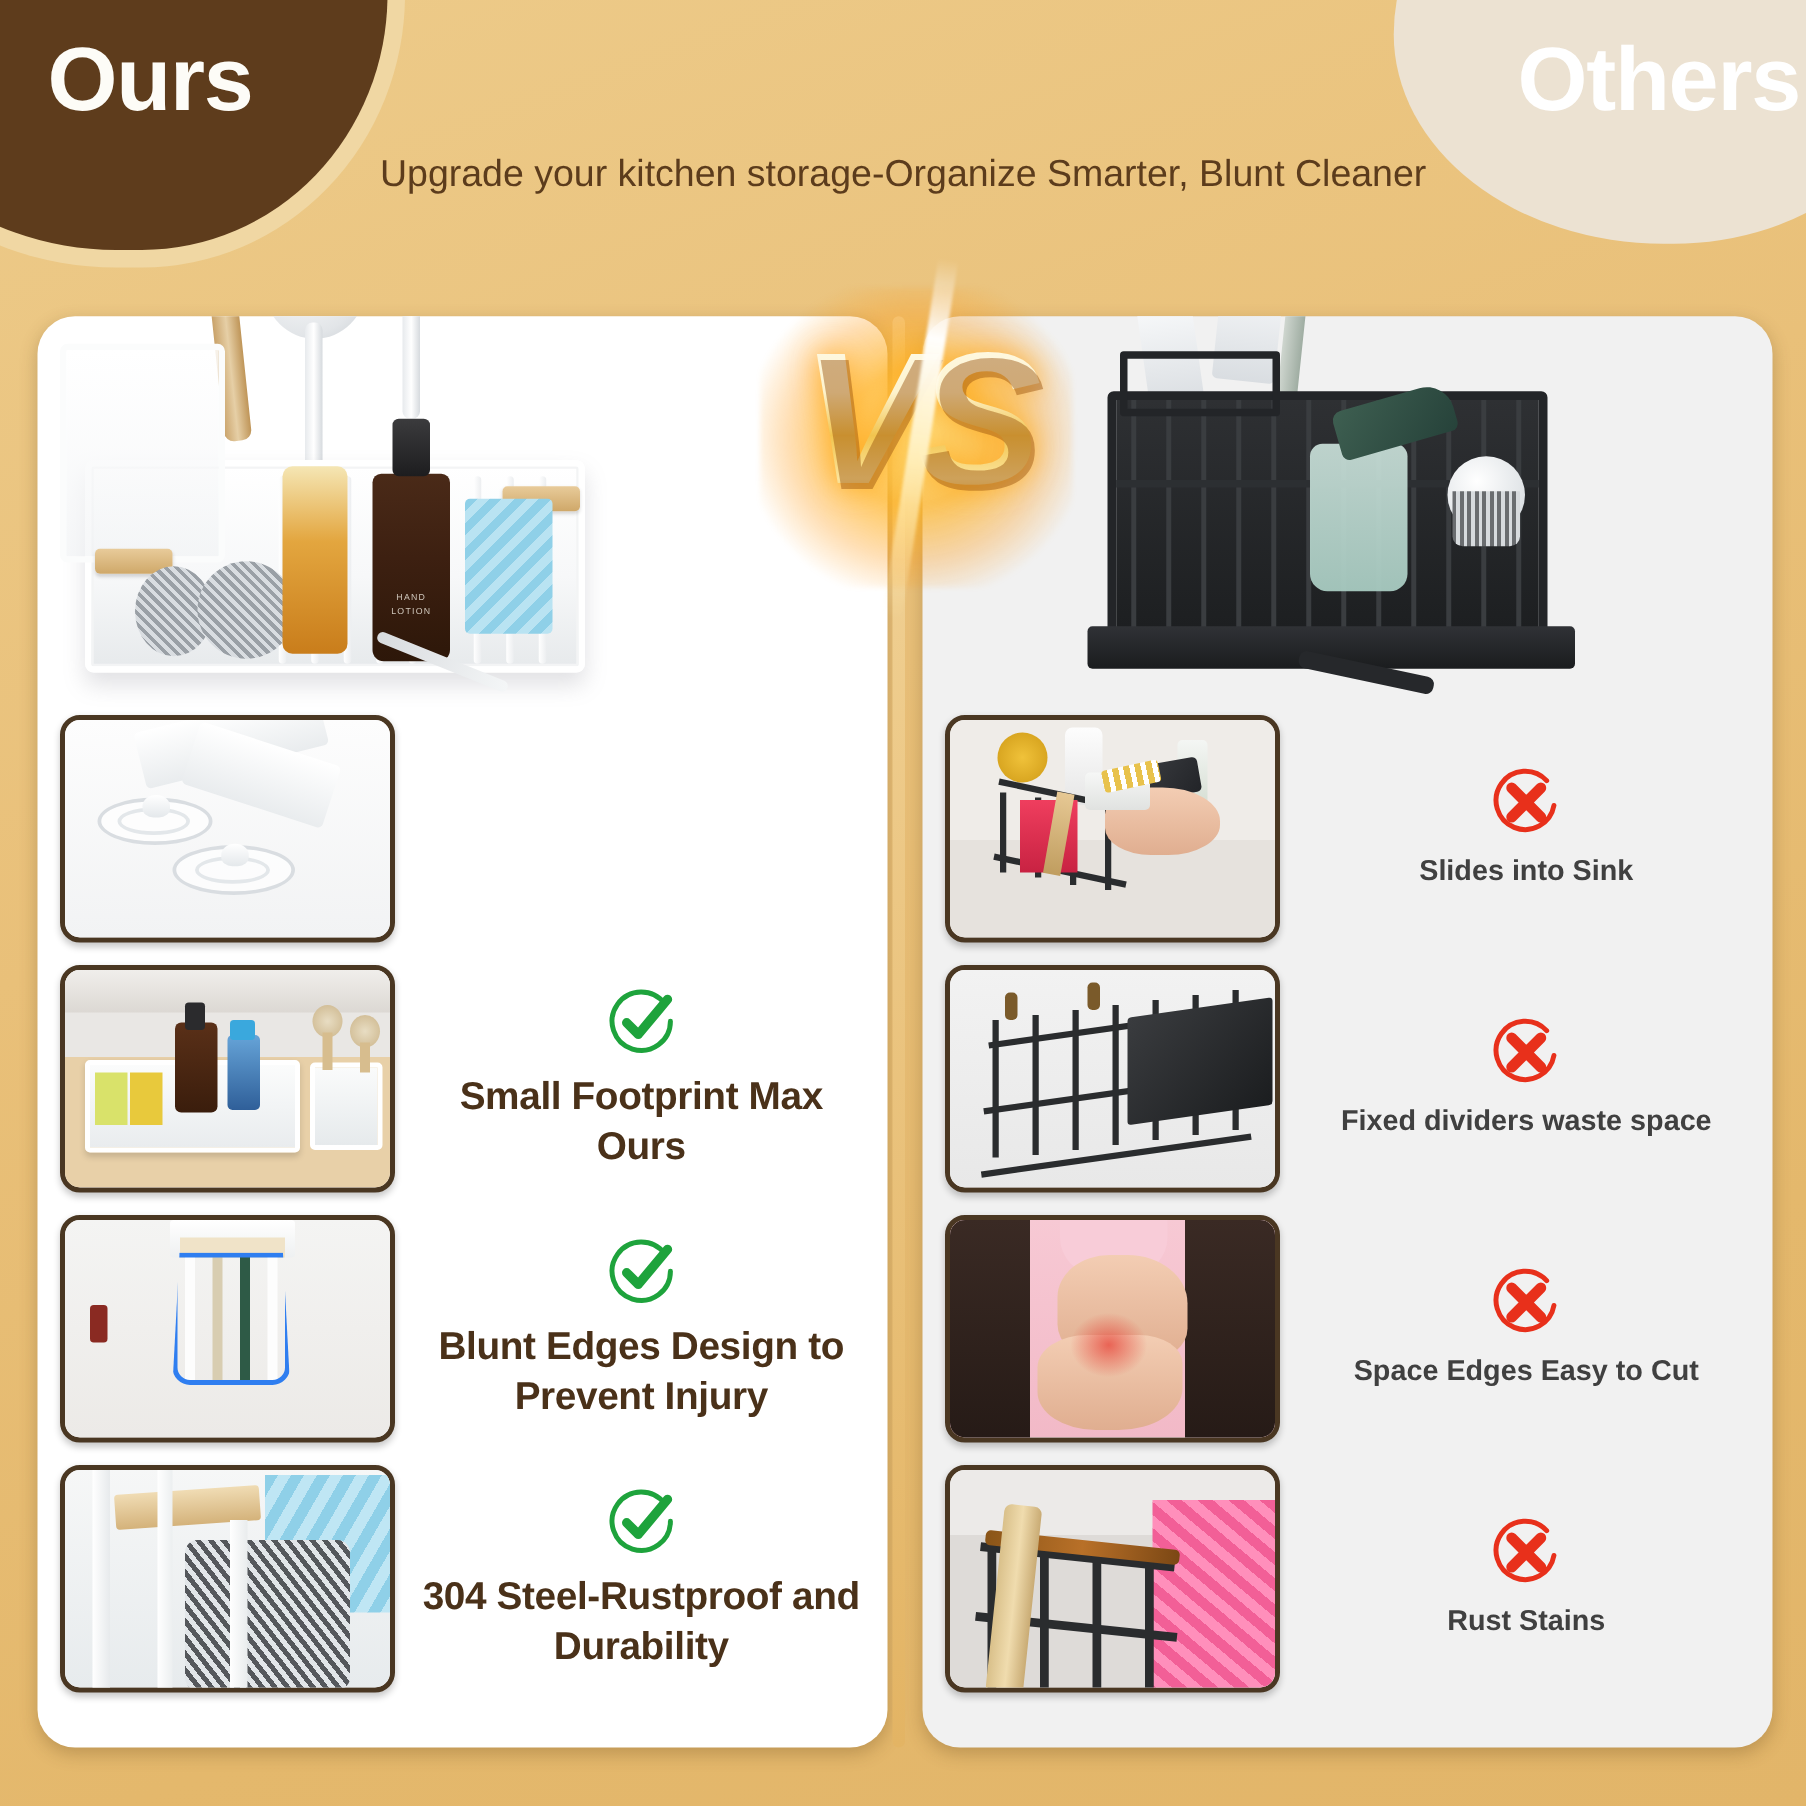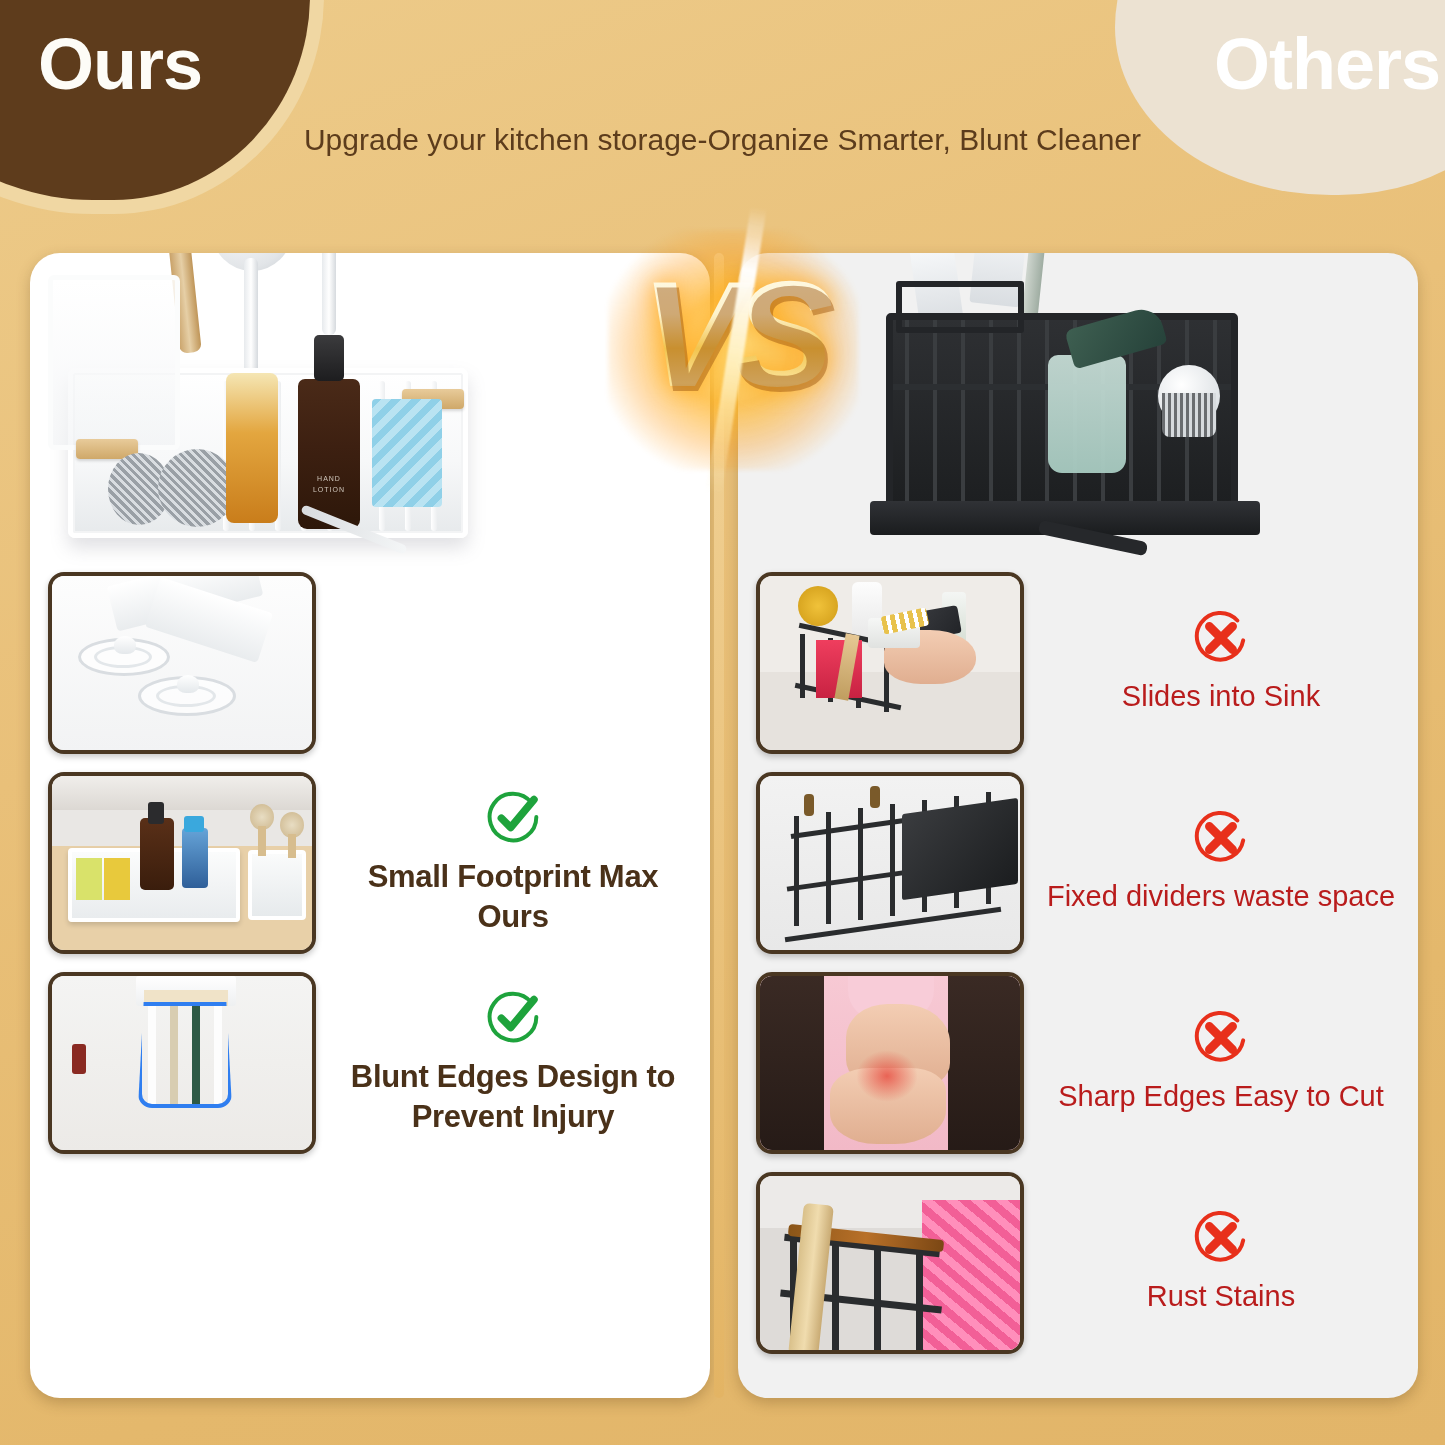--- a/index.html
+++ b/index.html
@@ -157,21 +157,21 @@
   .icon-wrap { display:flex; justify-content:center; margin-bottom: 12px; }
 
   .chk { width: 56px; height: 56px; }
   .xmk { width: 56px; height: 56px; }
 
   .label-ours {
     font-size: 31px; font-weight: bold; color: #4a3119; line-height: 1.28;
     letter-spacing: -.3px;
   }
   .label-others {
-    font-size: 29px; font-weight: 400; color: #b91c1c; line-height: 1.3;
+    font-size: 23px; font-weight: 700; color: #404040; line-height: 1.3;
   }
   .row-others .thumb { border-color: #4a3722; }
 
   
   .sc { position:absolute; inset:0; }
   
   .sc-l1 { background: linear-gradient(180deg,#fdfdfd,#f2f3f4); }
   .cup { position:absolute; border: 3px solid #d9dde1; border-radius: 50%; background: rgba(255,255,255,.7); }
   .cup-in { position:absolute; border: 3px solid #e3e7ea; border-radius:50%; }
   .cup-nub { position:absolute; width: 22px; height: 18px; background: linear-gradient(180deg,#fff,#e4e8eb); border-radius: 50% 50% 40% 40%; }
@@ -312,20 +312,41 @@
         <div class="icon-wrap">
           <svg class="chk" viewBox="0 0 48 48">
             <path d="M40 12 A20 20 0 1 0 44 24" fill="none" stroke="#1ea33c" stroke-width="3.4" stroke-linecap="round"></path>
             <path d="M14 25 L22 33 L42 9" fill="none" stroke="#1ea33c" stroke-width="6.4" stroke-linecap="round" stroke-linejoin="round"></path>
           </svg>
         </div>
         <div class="label-ours">Blunt Edges Design to Prevent Injury</div>
       </div>
     </div>
 
+    <div class="row">
+      <div class="thumb">
+        <div class="sc sc-l4">
+          <div style="position:absolute;left:40px;top:16px;width:116px;height:28px;background:linear-gradient(180deg,#f0dcb4,#d4b27a);border-radius:3px;transform:rotate(-4deg);"></div>
+          <div style="position:absolute;left:160px;top:4px;width:112px;height:110px;background:repeating-linear-gradient(120deg,#8fd0e8 0 9px,#bfe6f4 9px 18px);"></div>
+          <div style="position:absolute;left:96px;top:56px;width:132px;height:120px;background:repeating-linear-gradient(52deg,#55585c 0 4px,#e2e6e9 4px 8px);border-radius:10px;"></div>
+          <div style="position:absolute;left:22px;top:0;width:14px;height:180px;background:linear-gradient(90deg,#fff,#e7eaec);"></div>
+          <div style="position:absolute;left:74px;top:0;width:12px;height:180px;background:linear-gradient(90deg,#fff,#eceff0);"></div>
+          <div style="position:absolute;left:132px;top:40px;width:14px;height:140px;background:linear-gradient(90deg,#fff,#e9eced);"></div>
+        </div>
+      </div>
+      <div class="feat">
+        <div class="icon-wrap">
+          <svg class="chk" viewBox="0 0 48 48">
+            <path d="M40 12 A20 20 0 1 0 44 24" fill="none" stroke="#1ea33c" stroke-width="3.4" stroke-linecap="round"></path>
+            <path d="M14 25 L22 33 L42 9" fill="none" stroke="#1ea33c" stroke-width="6.4" stroke-linecap="round" stroke-linejoin="round"></path>
+          </svg>
+        </div>
+        <div class="label-ours">304 Steel-Rustproof and Durability</div>
+      </div>
+    </div>
 
   </div>
 </div>
 
 <div class="panel" id="panel-others">
 
   <div class="hero">
     <div class="rbrush-w" style="left:176px; top:-18px; transform:rotate(-8deg);"></div>
     <div class="rbrush-w" style="left:236px; top:-40px; width:50px; transform:rotate(6deg);"></div>
     <div style="position:absolute;left:286px;top:-34px;width:16px;height:150px;background:linear-gradient(90deg,#cfd6cf,#9fada2);border-radius:6px;transform:rotate(6deg);"></div>
@@ -429,21 +450,21 @@
           <div style="position:absolute;left:96px;top:74px;width:62px;height:52px;background:radial-gradient(ellipse,rgba(230,60,50,.72),rgba(230,60,50,0) 70%);"></div>
         </div>
       </div>
       <div class="feat">
         <div class="icon-wrap">
           <svg class="xmk" viewBox="0 0 48 48">
             <path d="M38 9 A20 20 0 1 0 43 26" fill="none" stroke="#e8301b" stroke-width="3.4" stroke-linecap="round"></path>
             <path d="M14 14 L34 34 M34 14 L14 34" fill="none" stroke="#e8301b" stroke-width="7.4" stroke-linecap="round"></path>
           </svg>
         </div>
-        <div class="label-others">Sharp Edges Easy to Cut</div>
+        <div class="label-others">Space Edges Easy to Cut</div>
       </div>
     </div>
 
     <div class="row row-others">
       <div class="thumb">
         <div class="sc sc-r4">
           <div style="position:absolute;right:0;top:24px;width:98px;height:158px;background:repeating-linear-gradient(40deg,#f25f97 0 8px,#ff8fbb 8px 16px);"></div>
           <div class="blk-wire" style="left:24px;top:66px;width:156px;height:7px;transform:rotate(6deg);"></div>
           <div class="blk-wire" style="left:20px;top:122px;width:162px;height:7px;transform:rotate(6deg);"></div>
           <div class="blk-wire" style="left:30px;top:60px;width:7px;height:122px;"></div>

